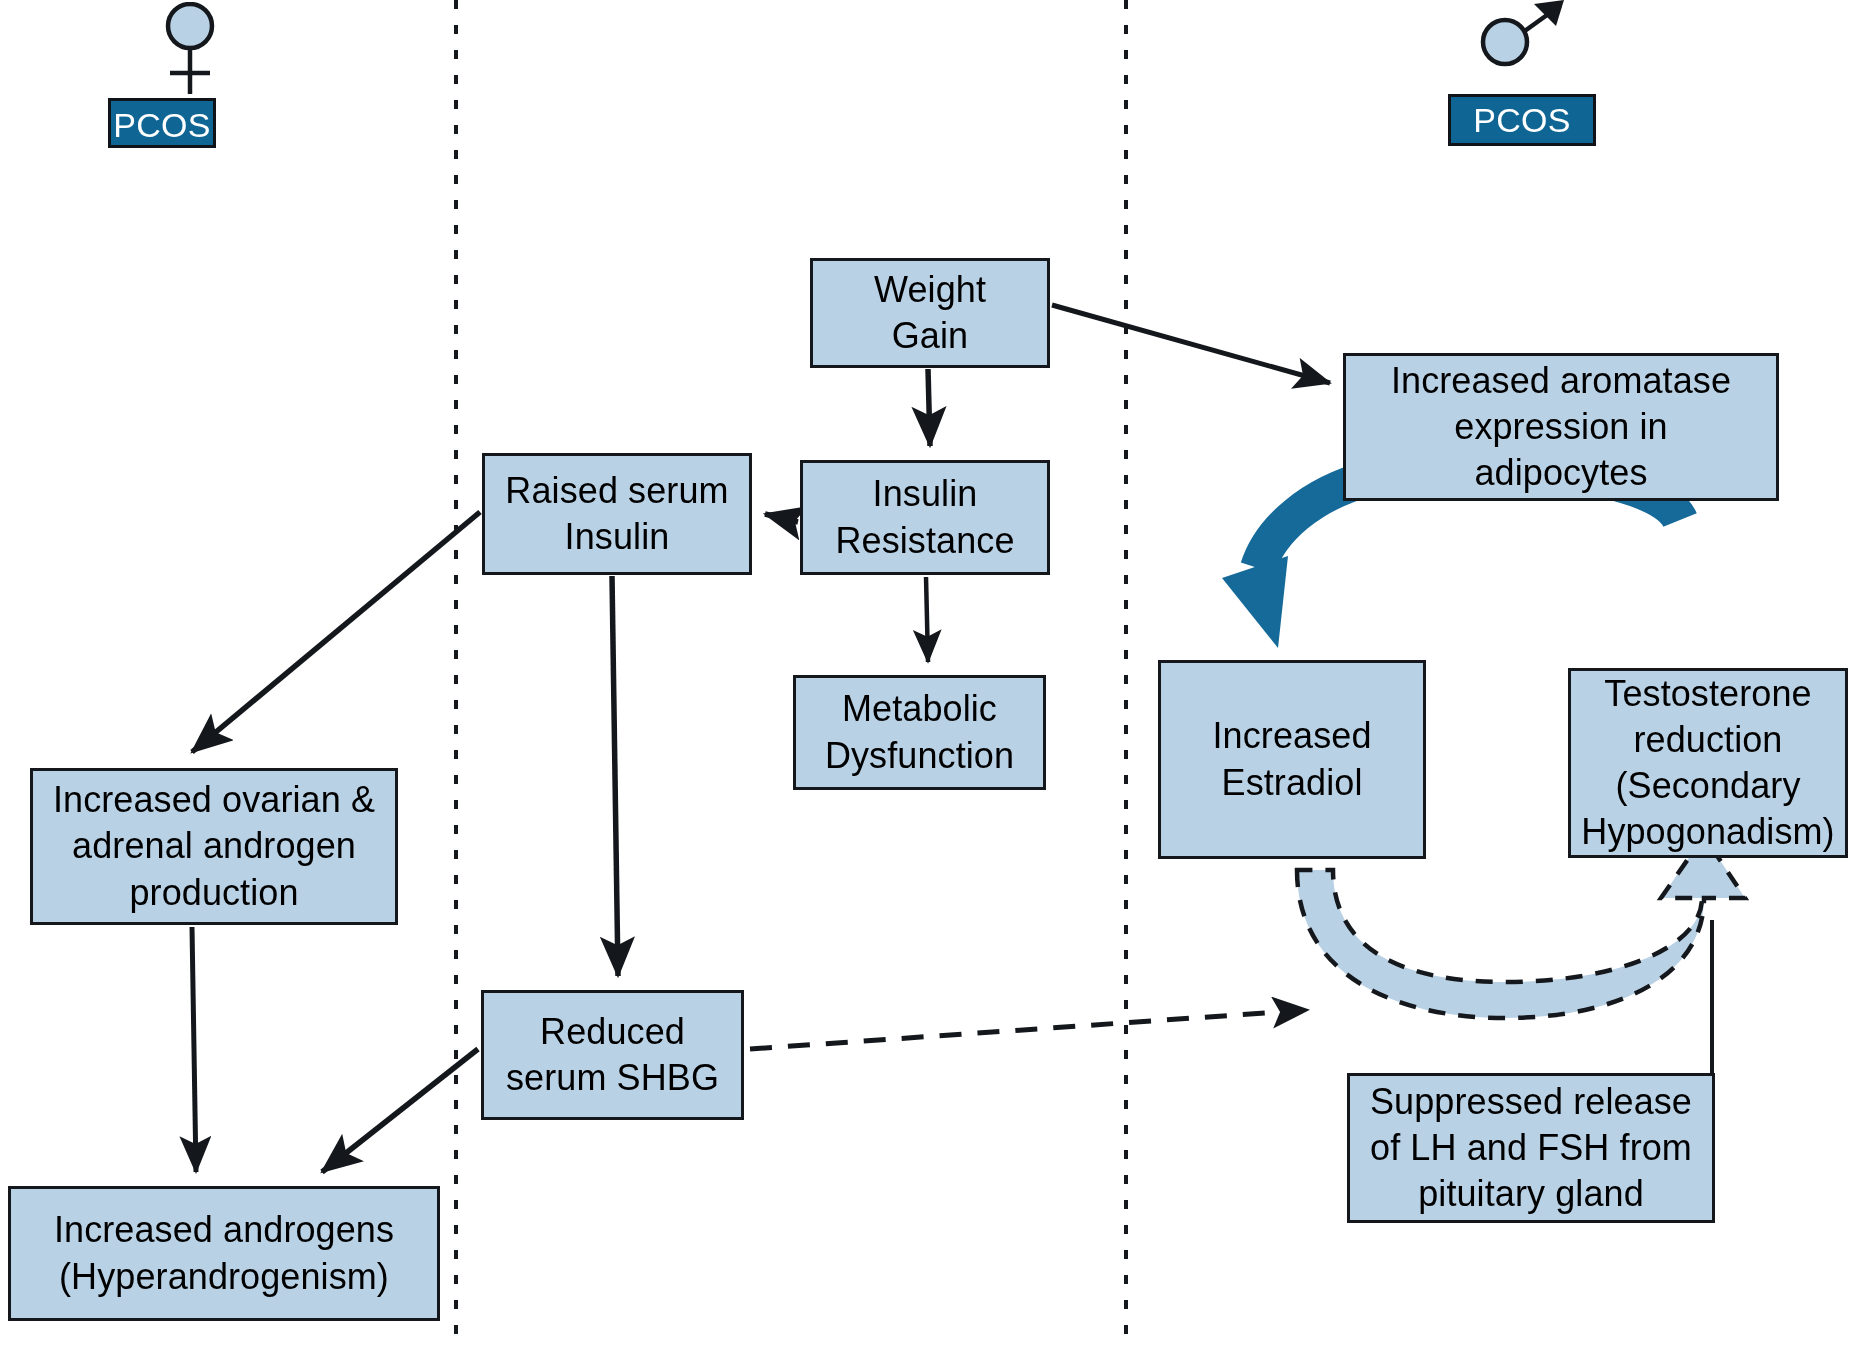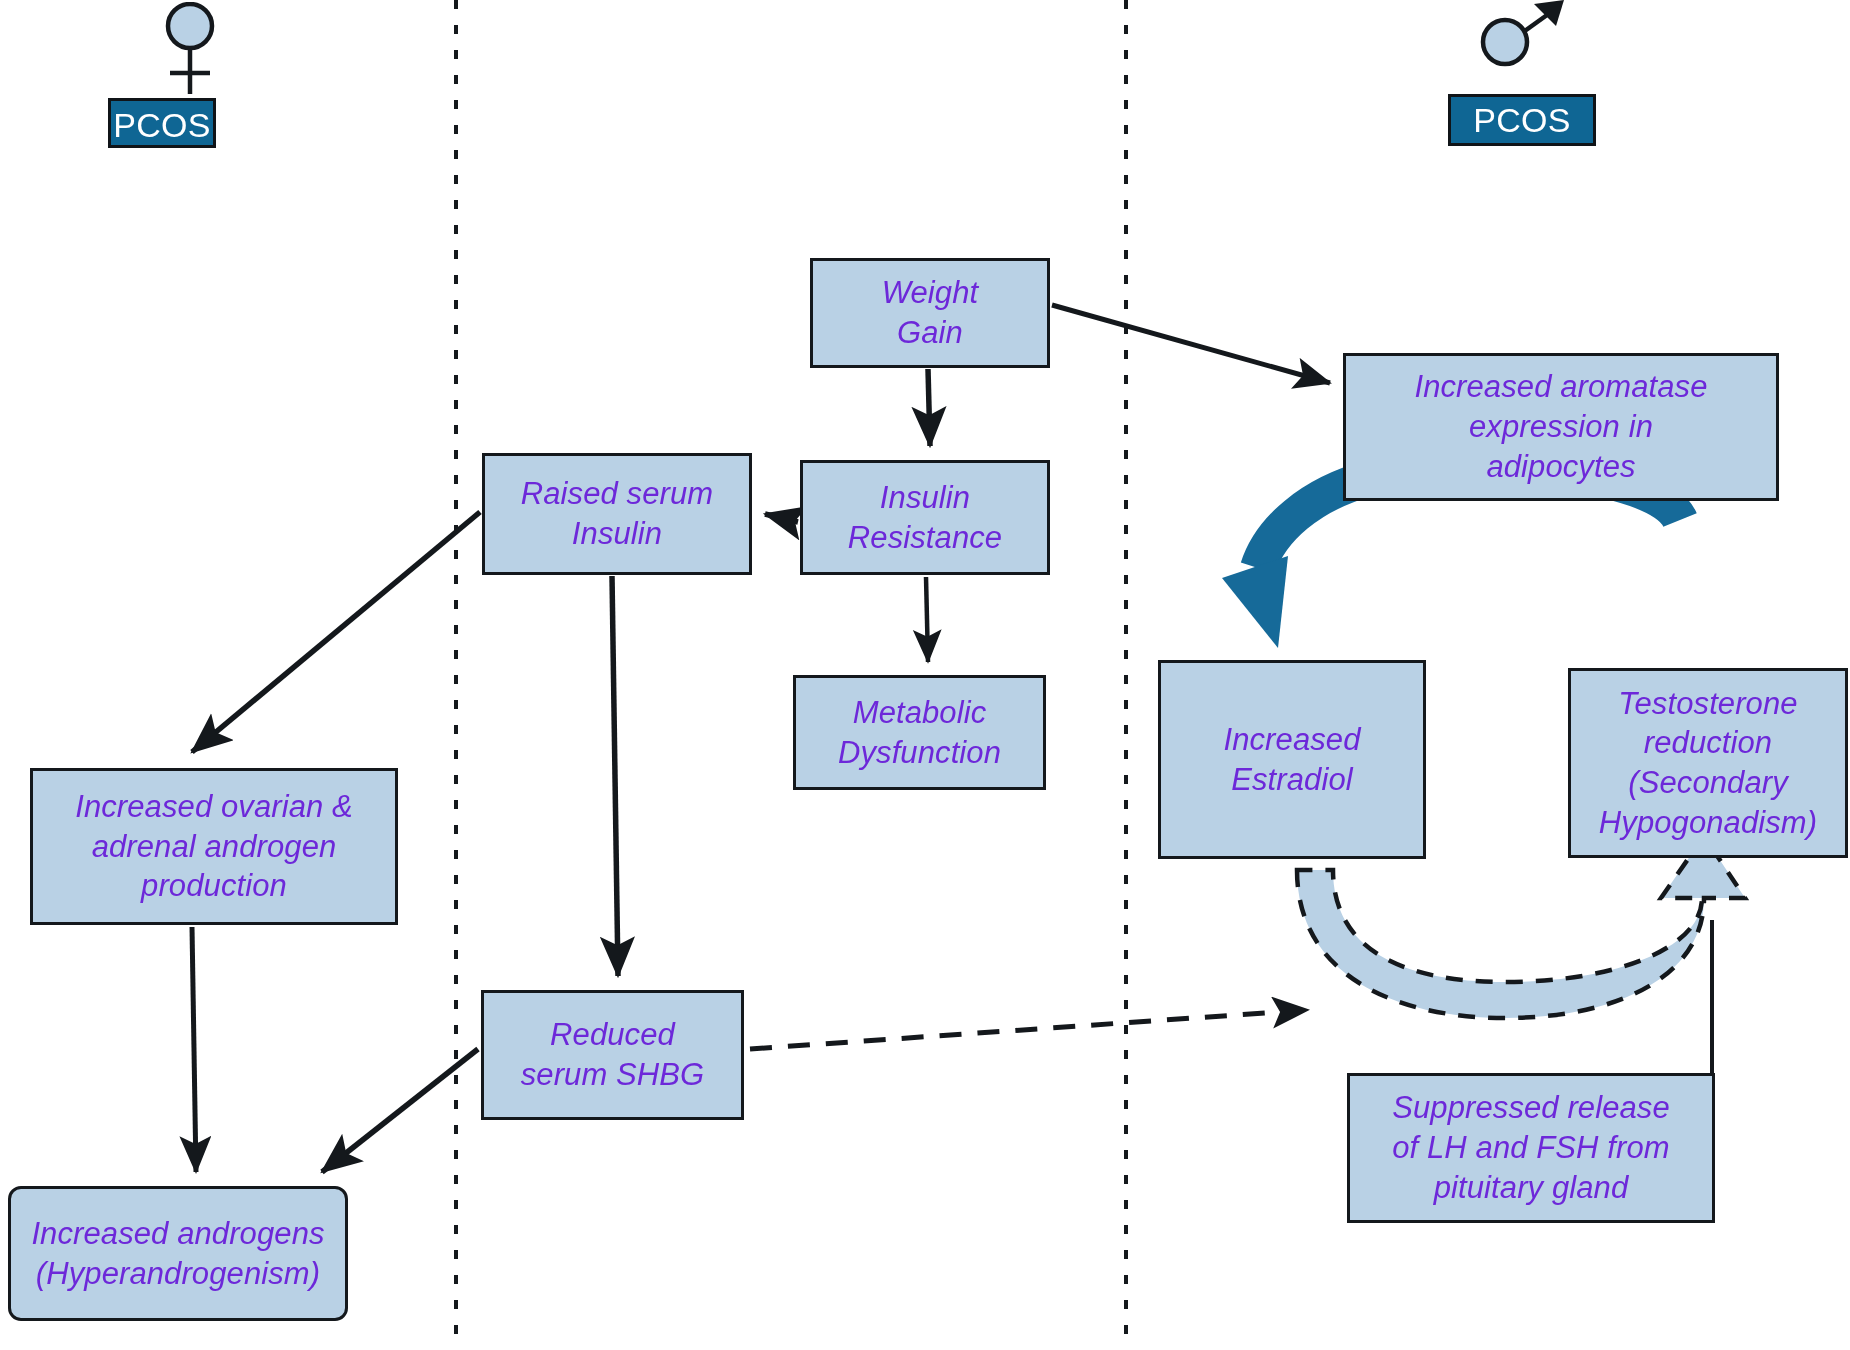--- a/index.html
+++ b/index.html
@@ -25,25 +25,24 @@
   }
   .node {
     position: absolute;
     box-sizing: border-box;
     background: #b9d1e5;
     border: 3px solid #14181c;
     display: flex;
     align-items: center;
     justify-content: center;
     text-align: center;
-    color: #6d28d9;
-    font-size: 31px;
+    color: #000000;
+    font-size: 36px;
     line-height: 1.28;
     letter-spacing: 0.1px;
-    font-style: italic;
   }
   .node .txt { display: block; padding: 0 6px; }
   .tag {
     position: absolute;
     box-sizing: border-box;
     background: #0f6694;
     border: 3px solid #101418;
     color: #ffffff;
     display: flex;
     align-items: center;
@@ -146,21 +145,21 @@
   </div>
 
   <div class="node" style="left:481px; top:990px; width:263px; height:130px;">
     <span class="txt">Reduced<br>serum SHBG</span>
   </div>
 
   <div class="node" style="left:10px; top:768px; width:368px; height:157px;margin-left:20px;">
     <span class="txt">Increased ovarian &amp;<br>adrenal androgen<br>production</span>
   </div>
 
-  <div class="node" style="left:8px; top:1186px; width:340px; height:135px;border-radius:13px;">
+  <div class="node" style="left:8px; top:1186px; width:432px; height:135px;">
     <span class="txt">Increased androgens<br>(Hyperandrogenism)</span>
   </div>
 
   <div class="node" style="left:1343px; top:333px; width:436px; height:148px;margin-top:20px;">
     <span class="txt">Increased aromatase<br>expression in<br>adipocytes</span>
   </div>
 
   <div class="node" style="left:1568px; top:668px; width:280px; height:190px;">
     <span class="txt">Testosterone<br>reduction<br>(Secondary<br>Hypogonadism)</span>
   </div>

